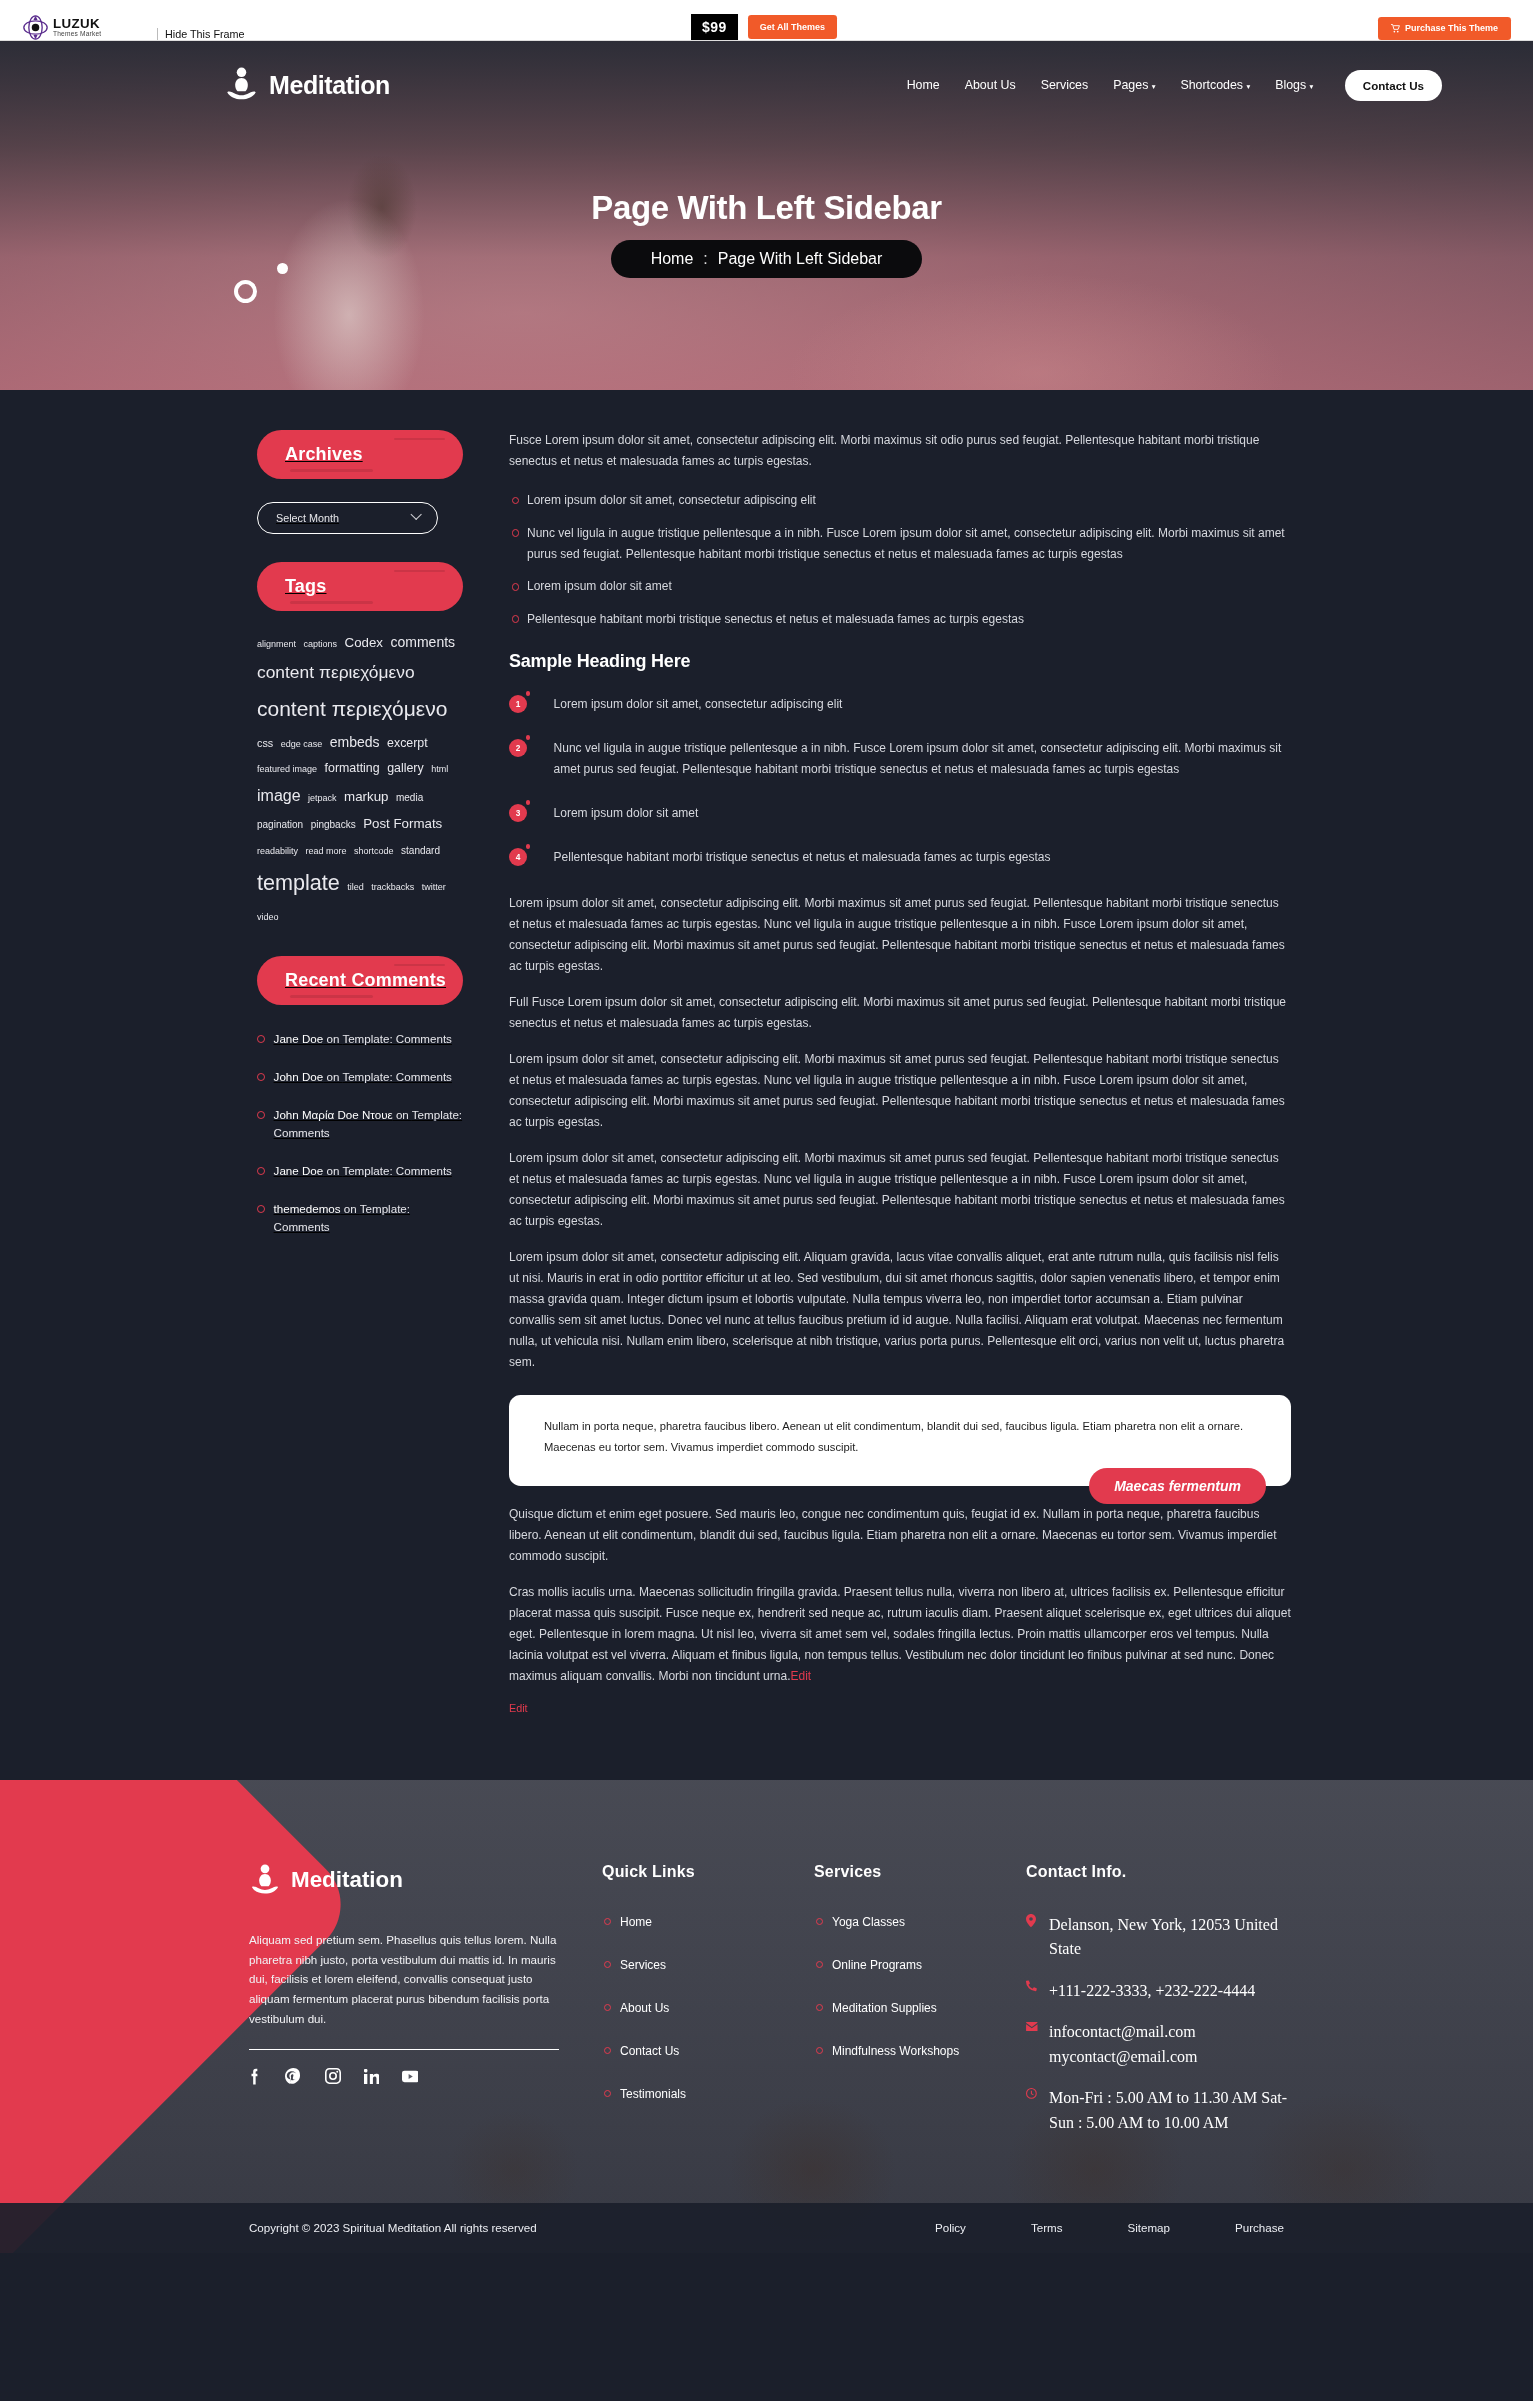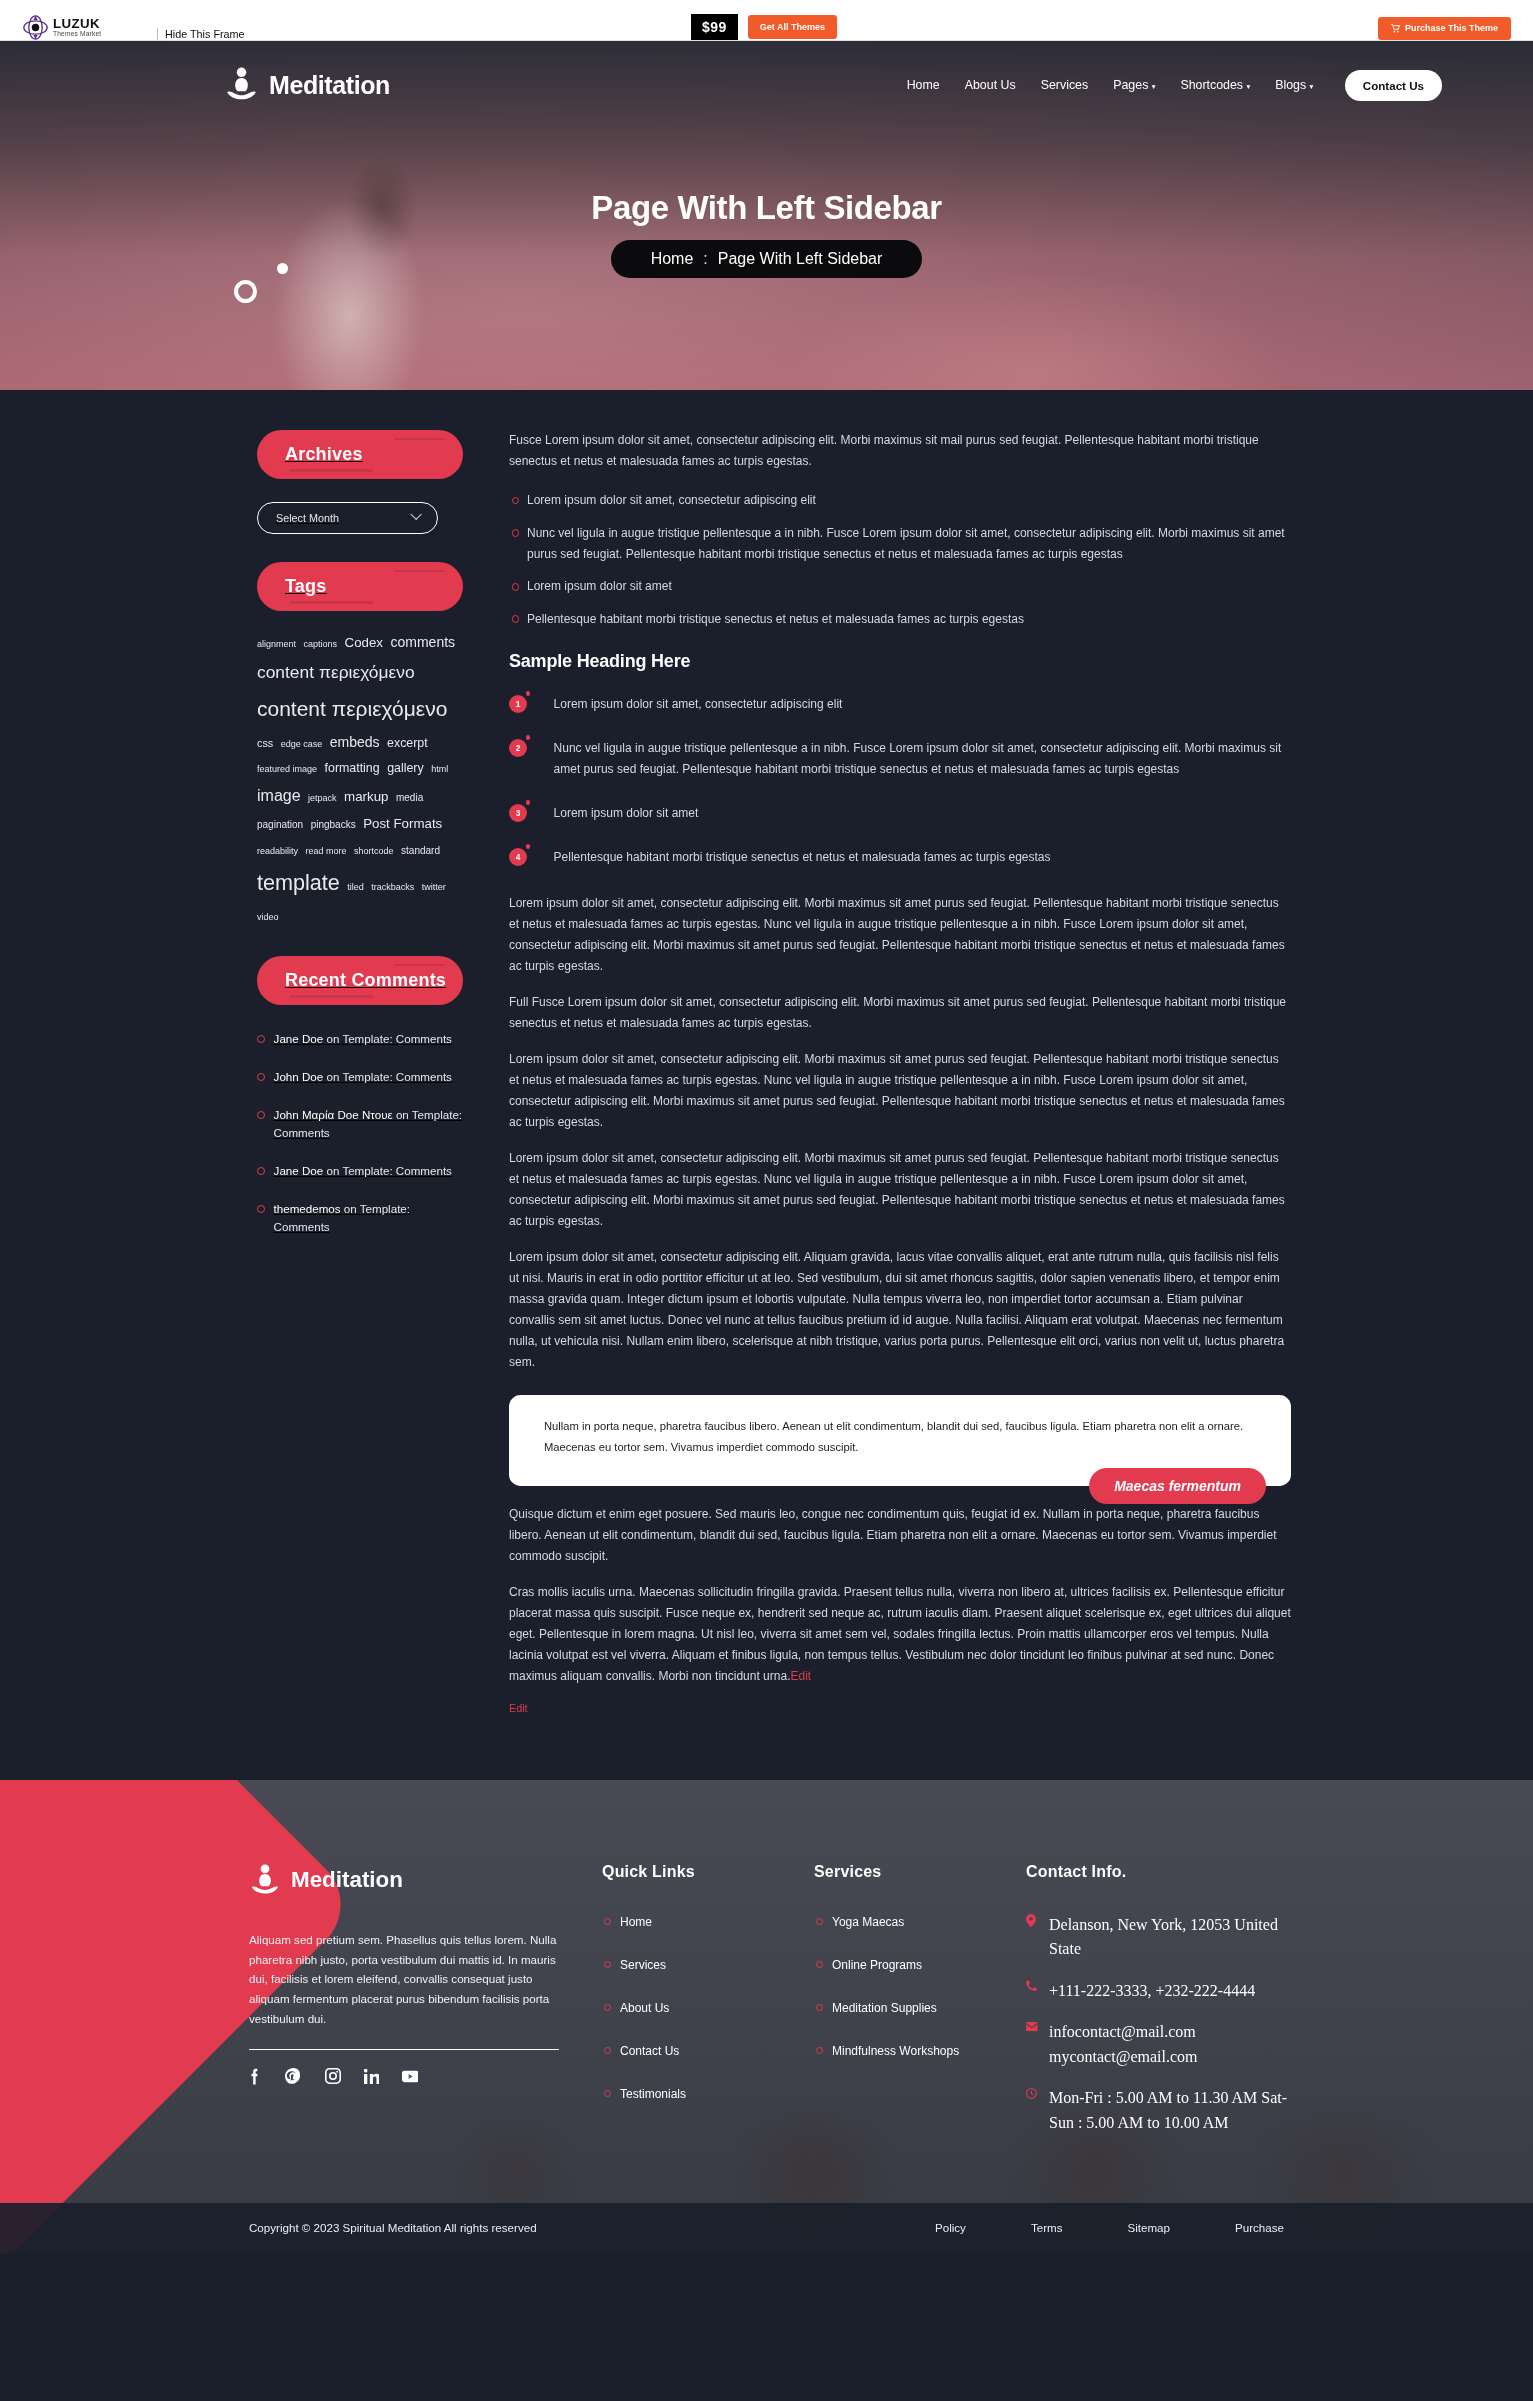--- a/index.html
+++ b/index.html
@@ -355,21 +355,21 @@
           <li><span class="cm-author">John Doe</span><span> on </span><span>Template: Comments</span></li>
           <li><span class="cm-author">John Μαρία Doe Ντουε</span><span> on </span><span>Template: Comments</span></li>
           <li><span class="cm-author">Jane Doe</span><span> on </span><span>Template: Comments</span></li>
           <li><span class="cm-author">themedemos</span><span> on </span><span>Template: Comments</span></li>
         </ul>
     </div>
 
   </aside>
 
   <main class="content">
-    <p class="lead">Fusce Lorem ipsum dolor sit amet, consectetur adipiscing elit. Morbi maximus sit mail purus sed feugiat. Pellentesque habitant morbi tristique senectus et netus et malesuada fames ac turpis egestas.</p>
+    <p class="lead">Fusce Lorem ipsum dolor sit amet, consectetur adipiscing elit. Morbi maximus sit odio purus sed feugiat. Pellentesque habitant morbi tristique senectus et netus et malesuada fames ac turpis egestas.</p>
 
     <ul class="bullet-list" id="bullet-list">
         <li>Lorem ipsum dolor sit amet, consectetur adipiscing elit</li>
         <li>Nunc vel ligula in augue tristique pellentesque a in nibh. Fusce Lorem ipsum dolor sit amet, consectetur adipiscing elit. Morbi maximus sit amet purus sed feugiat. Pellentesque habitant morbi tristique senectus et netus et malesuada fames ac turpis egestas</li>
         <li>Lorem ipsum dolor sit amet</li>
         <li>Pellentesque habitant morbi tristique senectus et netus et malesuada fames ac turpis egestas</li>
       </ul>
 
     <h2 class="section-heading">Sample Heading Here</h2>
 
@@ -457,21 +457,21 @@
           <li>Services</li>
           <li>About Us</li>
           <li>Contact Us</li>
           <li>Testimonials</li>
         </ul>
     </div>
 
     <div class="fcol fcol-services">
       <h4>Services</h4>
       <ul class="flist" id="services-links">
-          <li>Yoga Maecas</li>
+          <li>Yoga Classes</li>
           <li>Online Programs</li>
           <li>Meditation Supplies</li>
           <li>Mindfulness Workshops</li>
         </ul>
     </div>
 
     <div class="fcol fcol-contact">
       <h4>Contact Info.</h4>
       <ul class="cinfo">
         <li>

